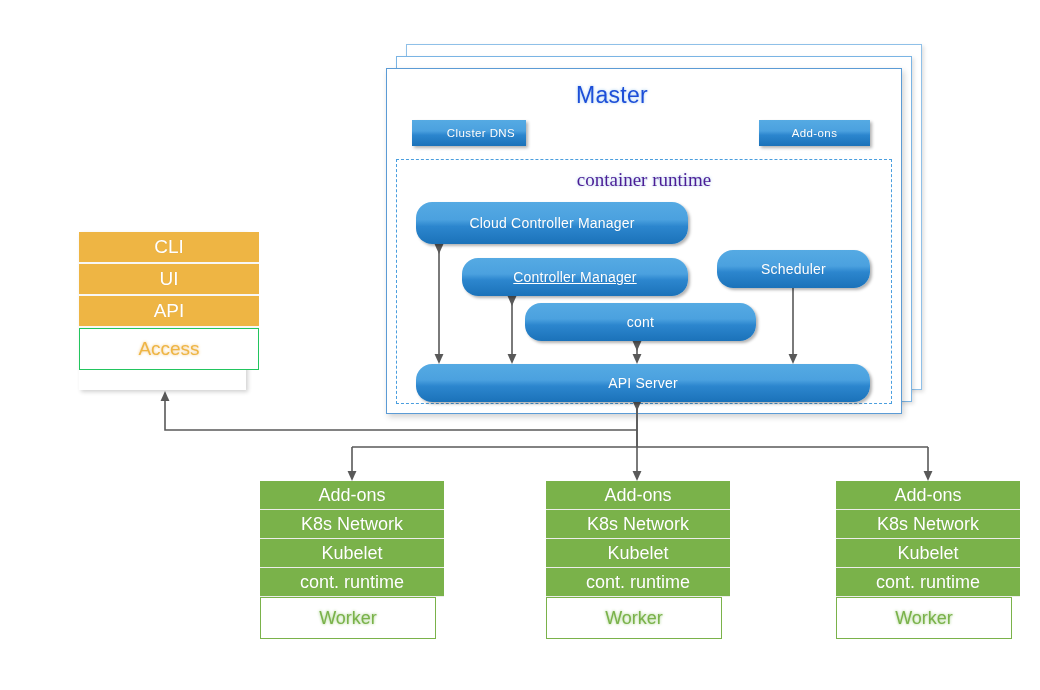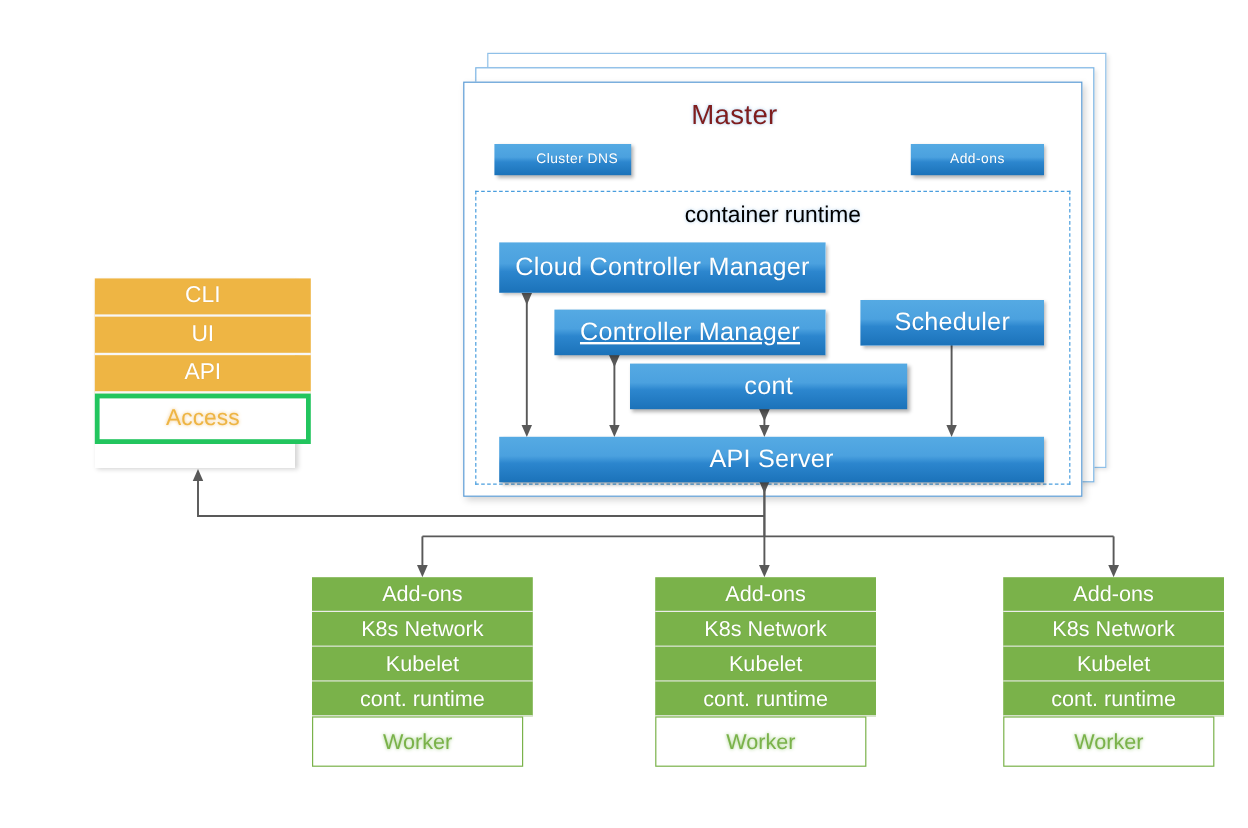--- a/index.html
+++ b/index.html
@@ -27,81 +27,82 @@
     box-sizing: border-box;
   }
   .master-card.back2 { left: 406px; top: 44px;  width: 516px; height: 346px; box-shadow: 2px 2px 4px rgba(0,0,0,0.13); border-color:#8fc0e8; }
   .master-card.back1 { left: 396px; top: 56px;  width: 516px; height: 346px; box-shadow: 2px 2px 4px rgba(0,0,0,0.13); border-color:#7ab4e4; }
   .master-card.front { left: 386px; top: 68px;  width: 516px; height: 346px; box-shadow: 2px 3px 6px rgba(0,0,0,0.18); }
 
   .master-title {
     left: 386px; top: 82px; width: 452px;
     text-align: center;
     font-size: 23px;
-    color: #7f1d1d;
+    color: #1d4ed8;
     text-shadow: 0 0 3px rgba(140,190,235,0.85);
     letter-spacing: 0.3px;
   }
 
   
   .bluebox {
     background: linear-gradient(to bottom, #55aae3 0%, #4ba1df 42%, #2c86ce 58%, #1b72b9 100%);
     color: #ffffff;
     display: flex;
     align-items: center;
     justify-content: center;
     box-shadow: 2px 2px 3px rgba(0,0,0,0.30);
     box-sizing: border-box;
     text-shadow: 0 0 1px rgba(0,0,0,0.12);
   }
   .bluebox.small { font-size: 11.5px; letter-spacing: 0.4px; }
-  .bluebox.big   { font-size: 21px; letter-spacing: 0.2px; }
+  .bluebox.big   { font-size: 14px; letter-spacing: 0.2px; border-radius: 16px; }
 
   .b-clusterdns { left: 412px; top: 120px; width: 114px; height: 26px; padding-left: 24px; }
   .b-addons-m   { left: 759px; top: 120px; width: 111px; height: 26px; }
   .b-ccm        { left: 416px; top: 202px; width: 272px; height: 42px; }
   .b-cm         { left: 462px; top: 258px; width: 226px; height: 38px; text-decoration: underline; }
   .b-etcd       { left: 525px; top: 303px; width: 231px; height: 38px; }
   .b-sched      { left: 717px; top: 238px; width: 153px; height: 38px; margin-top: 12px; }
   .b-apiserver  { left: 416px; top: 364px; width: 454px; height: 38px; }
 
   
   .dashed-box {
     left: 396px; top: 159px; width: 496px; height: 245px;
     border: 1.5px dashed #4a9ede;
     box-sizing: border-box;
     background: transparent;
   }
   .dashed-title {
     left: 396px; top: 169px; width: 496px;
     text-align: center;
     font-size: 19px;
-    color: #000000;
+    color: #4c1d95;
     text-shadow: 0 0 3px rgba(150,195,235,0.8);
+    font-family: Liberation Serif, serif;
   }
 
   
   .access-wrap {
     left: 79px; top: 232px; width: 167px; height: 158px;
     box-shadow: 2px 2px 4px rgba(0,0,0,0.18);
   }
   .access-row {
     width: 180px; height: 32px;
     background: #eeb544;
     color: #ffffff;
     display: flex; align-items: center; justify-content: center;
     font-size: 19px;
     box-sizing: border-box;
     border-bottom: 2px solid #f7f7f7;
     text-shadow: 0 0 1px rgba(0,0,0,0.10);
   }
   .access-foot {
     width: 180px; height: 42px;
     background: #ffffff;
-    border: 4px solid #22c55e;
+    border: 1px solid #22c55e;
     box-sizing: border-box;
     display: flex; align-items: center; justify-content: center;
     font-size: 19px;
     color: #eeb544;
     text-shadow: 0 0 3px rgba(240,190,110,0.9);
   }
 
   
   .worker-wrap { top: 481px; width: 184px; height: 172px; }
   .worker-wrap.w1 { left: 260px; }

